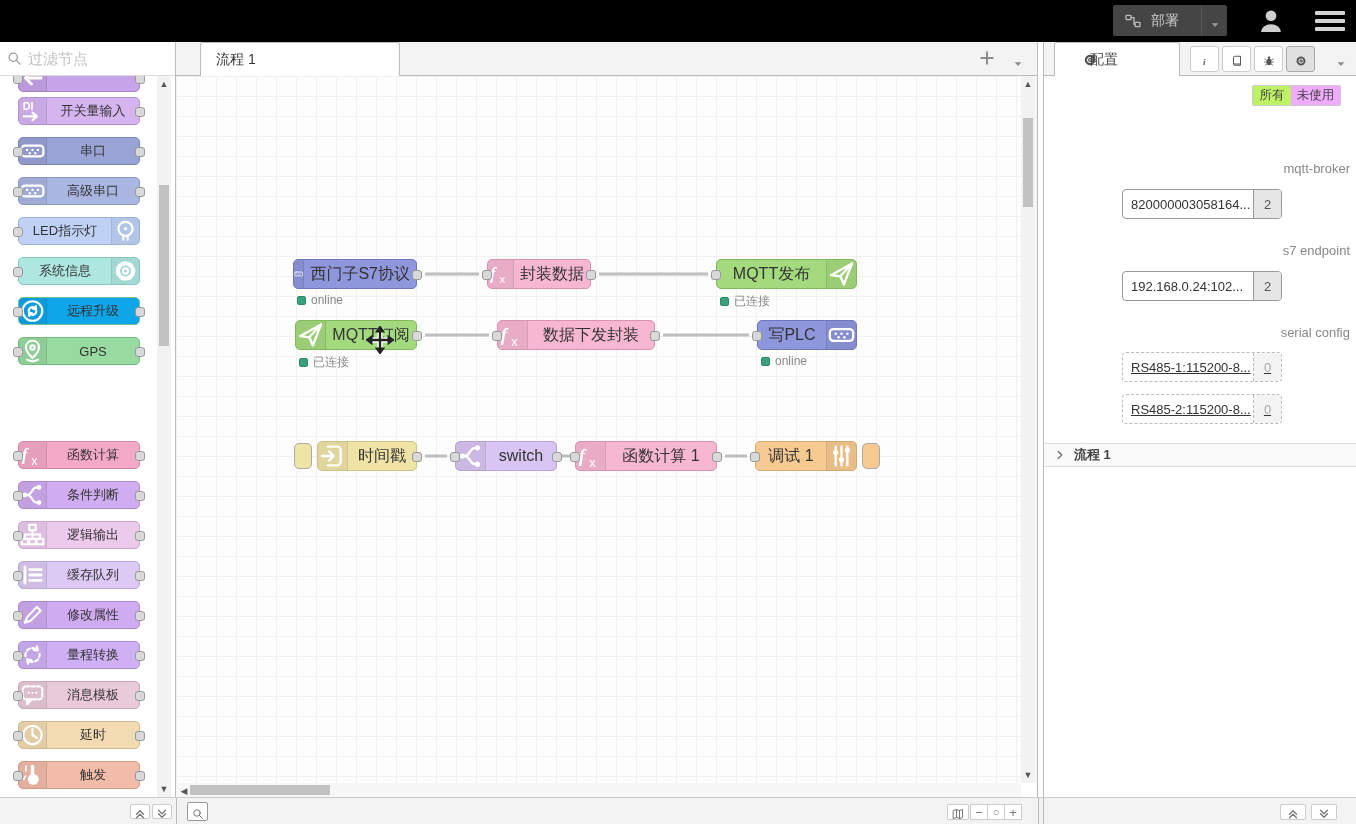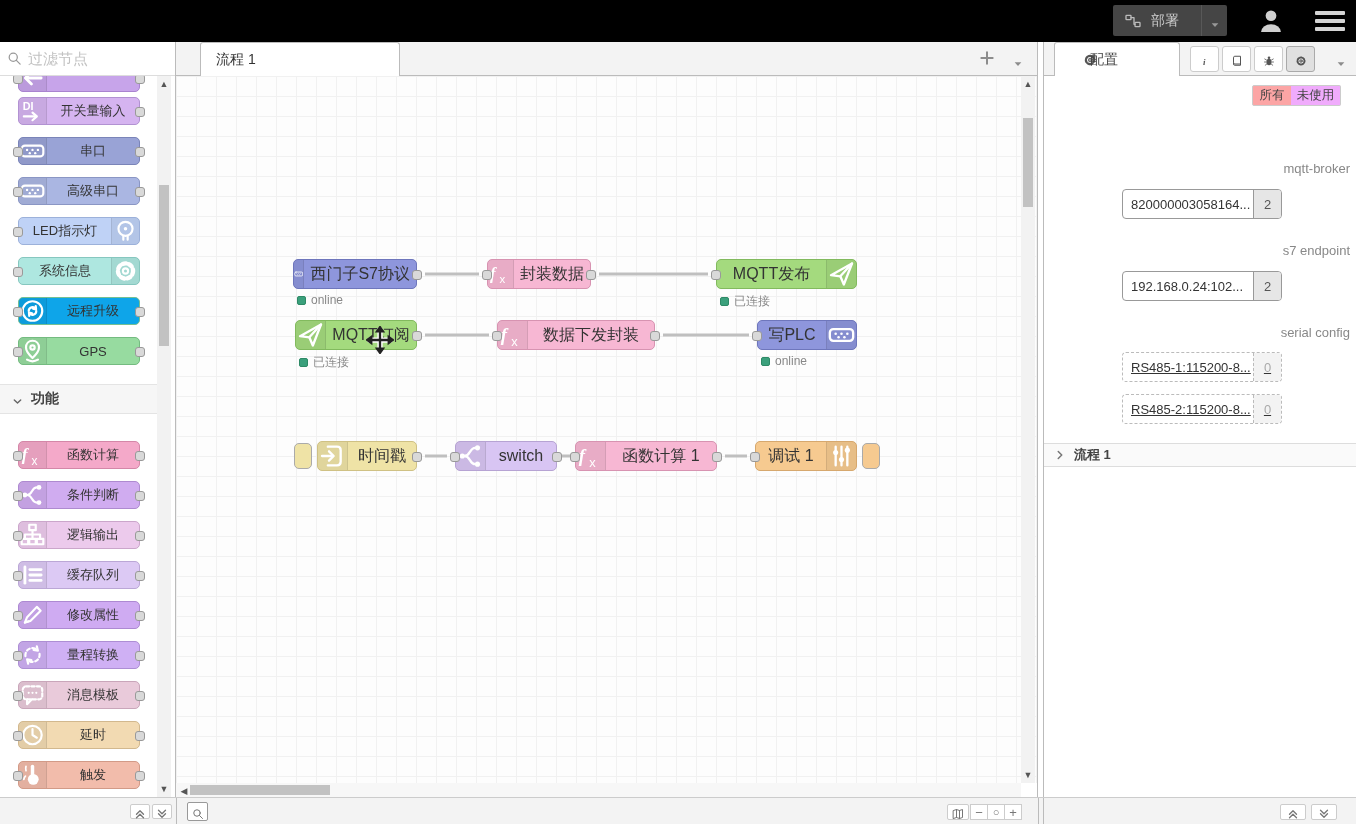--- a/index.html
+++ b/index.html
@@ -78,21 +78,21 @@
   .cfg-tab svg { width:14px; height:14px; color:#555; margin:0 7px 0 14px; }
   .tb-btn { position:absolute; top:4px; width:29px; height:26px; background:#fff; border:1px solid #ccc; border-radius:3px;
     display:flex; align-items:center; justify-content:center; color:#555; cursor:pointer; }
   .tb-btn svg { width:14px; height:14px; }
   .tb-btn.active { background:#e0e0e0; border-color:#aaa; }
   .side-caret { position:absolute; right:10px; top:13px; width:12px; height:10px; color:#8c8c8c; cursor:pointer; }
   .side-body { position:absolute; left:0; top:34px; width:312px; height:721px; background:#fff; overflow:hidden; }
   .filter-row { position:absolute; left:0; top:0; width:312px; height:43px; }
   .fbtn { position:absolute; top:9px; height:21px; border:1px solid #ccc; background:#f0abfc; font-size:12.5px; color:#444;
     display:flex; align-items:center; justify-content:center; cursor:pointer; }
-  .fbtn.all { left:208px; width:40px; background:#fca5a5; border-radius:2px 0 0 2px; }
+  .fbtn.all { left:208px; width:40px; background:#bef264; border-radius:2px 0 0 2px; }
   .fbtn.unused { left:247px; width:50px; border-left:none; border-radius:0 2px 2px 0; }
   .cfg-section { position:absolute; left:0; width:312px; height:24px; background:#fafafa; border-top:1px solid #ddd; border-bottom:1px solid #ddd;
     display:flex; align-items:center; font-size:13px; font-weight:bold; color:#444; cursor:pointer; }
   .cfg-section .chev { width:10px; height:10px; color:#777; margin:0 8px 0 10px; }
   .type-label { position:absolute; right:6px; font-size:13px; color:#888; }
   .centry { position:absolute; left:78px; width:160px; height:30px; background:#fff; border:1px solid #999; border-radius:4px;
     font-size:13px; color:#333; display:flex; align-items:center; cursor:pointer; overflow:hidden; }
   .centry .elabel { flex:1; padding-left:8px; white-space:nowrap; }
   .centry .ecount { width:28px; height:100%; background:#e6e6e6; border-left:1px solid #999; display:flex; align-items:center; justify-content:center; color:#555; }
   .centry.unused { border:1px dashed #bbb;text-decoration:underline; }
@@ -236,26 +236,20 @@
           <div class="nicon l">
             <span style="display: inline-block; width: 100%; height: 100%;"><svg viewBox="0 0 24 24" fill="none" stroke="currentColor" stroke-width="2" stroke-linecap="round" stroke-linejoin="round" style="width:100%;height:100%">
                 <path d="M12 2.5 C8.4 2.5 6 5.2 6 8.8 C6 12.8 12 18.5 12 18.5 C12 18.5 18 12.8 18 8.8 C18 5.2 15.6 2.5 12 2.5 Z"></path>
                 <circle cx="12" cy="8.8" r="2"></circle>
                 <path d="M7 20 Q12 23 17 20"></path>
               </svg></span>
           </div>
           <div class="nlabel">GPS</div>
           <span class="port in"></span>
           <span class="port out"></span>
-        </div>
-        <div class="pal-header" style="top: 308px;">
-          <span class="chev" style="display: inline-block; width: 11px; height: 11px; margin: 0px 8px 0px 12px; color: rgb(102, 102, 102);"><svg viewBox="0 0 24 24" fill="none" stroke="currentColor" stroke-width="2" stroke-linecap="round" stroke-linejoin="round" style="width:100%;height:100%">
-              <path d="M5 8.5 L12 15.5 L19 8.5" stroke-width="3"></path>
-            </svg></span>
-          <span>功能</span>
         </div>
         <div class="pnode" style="top: 365px; background: rgb(244, 169, 201); border-color: rgb(212, 135, 168);">
           <div class="nicon l">
             <span style="display: inline-block; width: 100%; height: 100%;"><svg viewBox="0 0 24 24" fill="none" stroke="currentColor" stroke-width="2" stroke-linecap="round" stroke-linejoin="round" style="width:100%;height:100%">
                 <text x="2" y="17" font-size="16" font-style="italic" font-weight="bold" fill="currentColor" stroke="none" font-family="serif">f</text>
                 <text x="11" y="21" font-size="11" fill="currentColor" stroke="none">x</text>
               </svg></span>
           </div>
           <div class="nlabel">函数计算</div>
           <span class="port in"></span>

